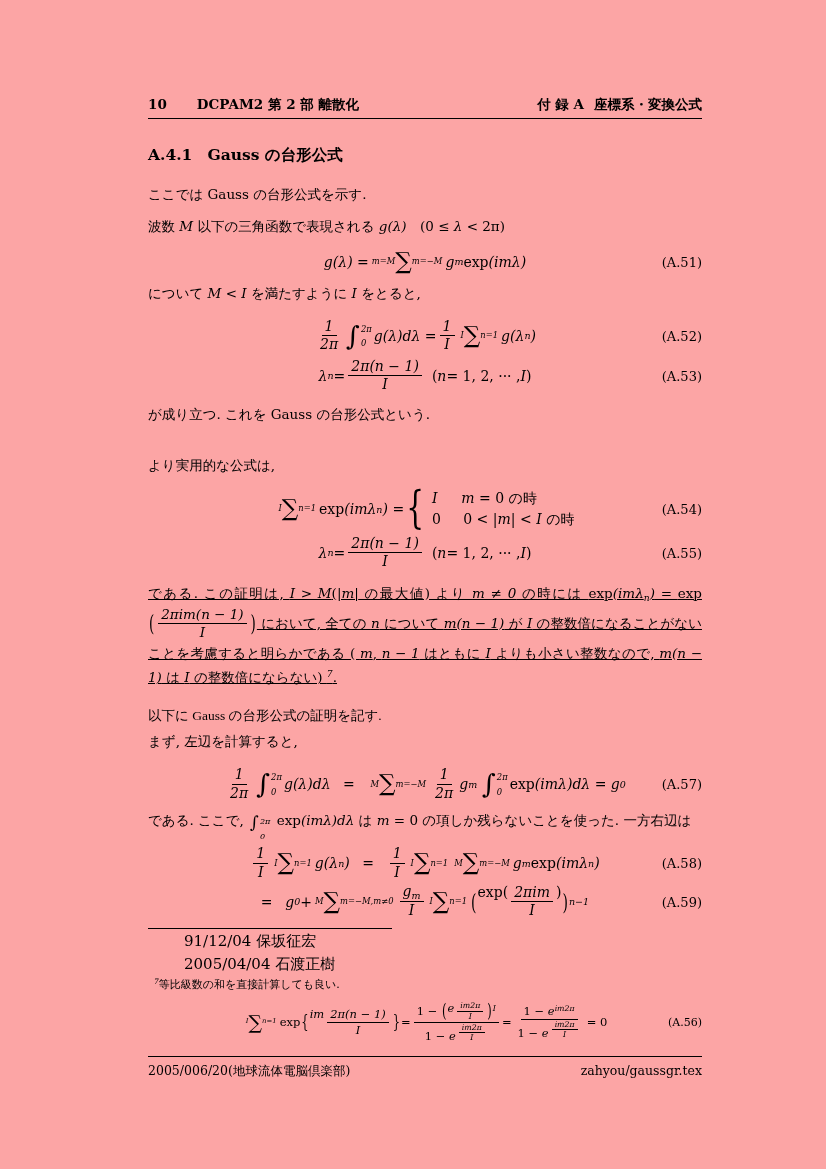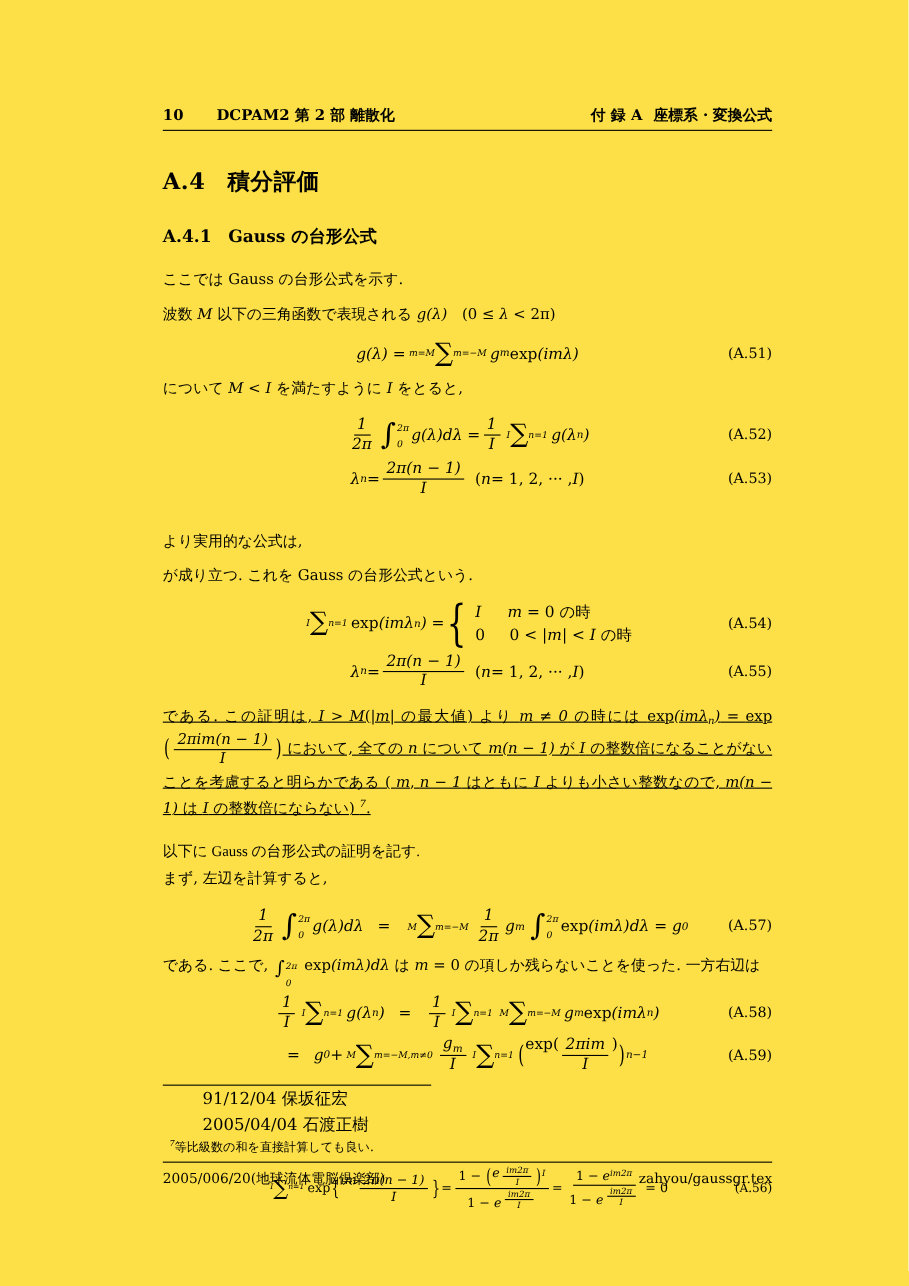--- a/index.html
+++ b/index.html
@@ -1,17 +1,17 @@
 <!DOCTYPE html>
 <html><head>
 <meta charset="utf-8">
 <style>
   html,body{margin:0;padding:0;background:#ffffff;}
   .page{
-    width:826px;height:1169px;position:relative;background:#fde047;color:#000;
+    width:826px;height:1169px;position:relative;background:#fca5a5;color:#000;
     font-family:"DejaVu Serif","Liberation Serif",serif;
     overflow:hidden;
   }
   .content{position:absolute;left:148px;top:96px;width:554px;}
   
   .pagehead{display:flex;align-items:baseline;font-weight:bold;font-size:13.5px;}
   .pnum{margin-right:30px;}
   .hspacer{flex:1;}
   .rlabel{margin-right:10px;text-align:right;}
   .headrule{border-top:1.2px solid #000;margin-top:4px;}
@@ -83,21 +83,20 @@
 
     <div class="pagehead">
       <span class="pnum">10</span>
       <span class="ltitle">DCPAM2 第 2 部 離散化</span>
       <span class="hspacer"></span>
       <span class="rlabel">付 録 A</span>
       <span class="rtitle">座標系・変換公式</span>
     </div>
     <div class="headrule"></div>
 
-    <div class="h1"><span>A.4</span><span class="hgap"></span><span>積分評価</span></div>
 
     <div class="h2"><span>A.4.1</span><span class="hgap2"></span><span>Gauss の台形公式</span></div>
 
     <p class="para mt1"><span class="mt">ここでは Gauss の台形公式を示す.</span></p>
     <p class="para mt2"><span class="mt">波数 </span><span class="mi">M</span><span class="mt"> 以下の三角函数で表現される </span><span class="mi">g(λ)</span><span class="mt">　(0 ≤ </span><span class="mi">λ</span><span class="mt"> &lt; 2π)</span></p>
 
     <div class="eqrow r51">
       <span class="eqbody">
           <span class="mi">g(λ) = </span>
           <span class="bigop">
@@ -156,22 +155,22 @@
           <span class="msp" style="width: 0.5em;"></span>
           <span class="mt">(</span>
           <span class="mi">n</span>
           <span class="mt"> = 1, 2, ··· , </span>
           <span class="mi">I</span>
           <span class="mt">)</span>
         </span>
       <span class="eqlabel">(A.53)</span>
     </div>
 
+    <p class="para mt3"><span class="mt">が成り立つ. これを Gauss の台形公式という.</span></p>
     <p class="para mt4"><span class="mt">より実用的な公式は,</span></p>
-    <p class="para mt3"><span class="mt">が成り立つ. これを Gauss の台形公式という.</span></p>
 
     <div class="eqrow r54">
       <span class="eqbody">
           <span class="bigop">
             <span class="lim">I</span>
             <span class="op">∑</span>
             <span class="lim">n=1</span>
           </span>
           <span class="mr"> exp</span>
           <span class="mi">(imλ</span>

